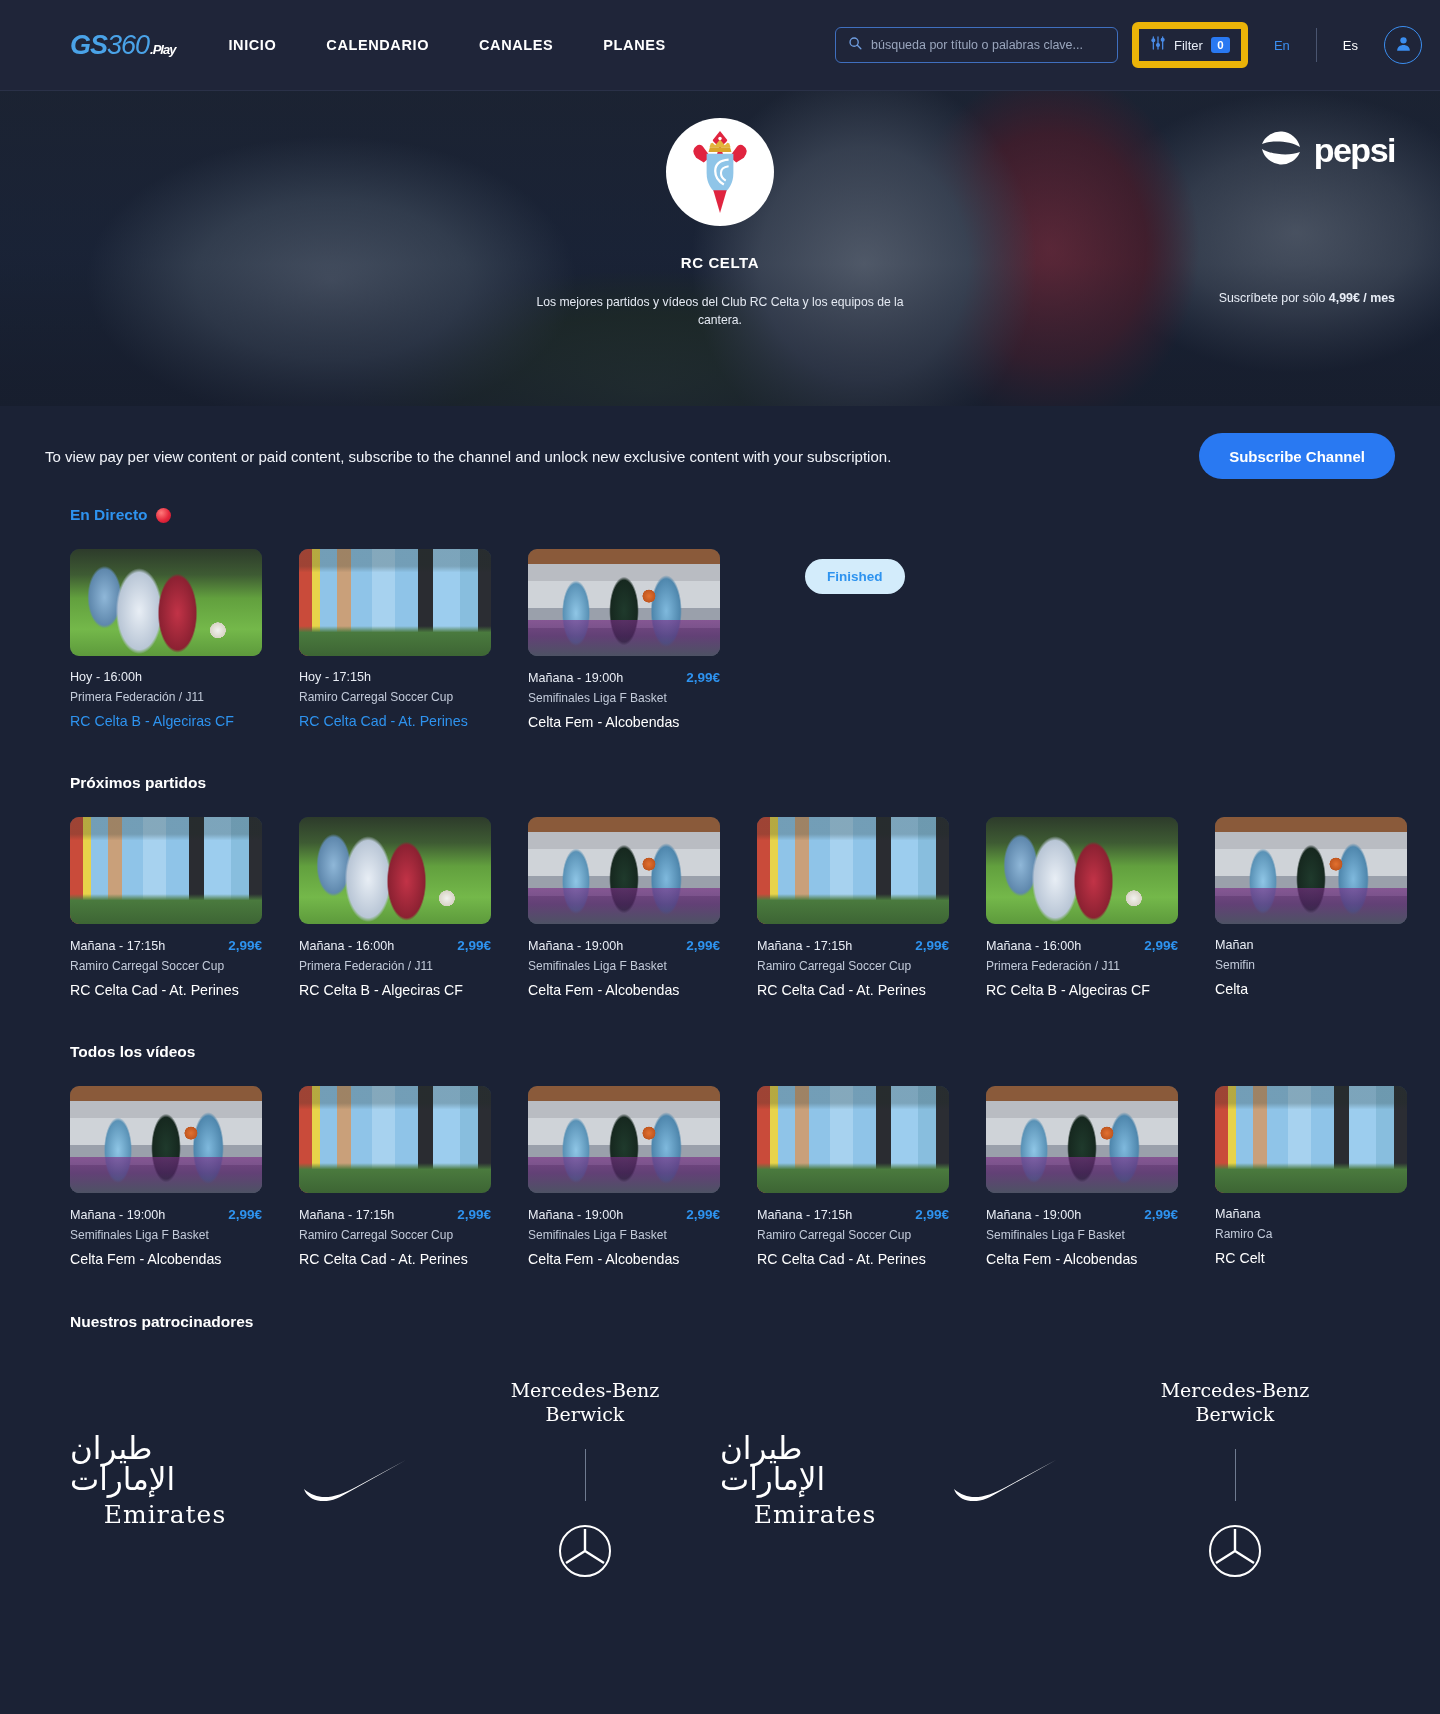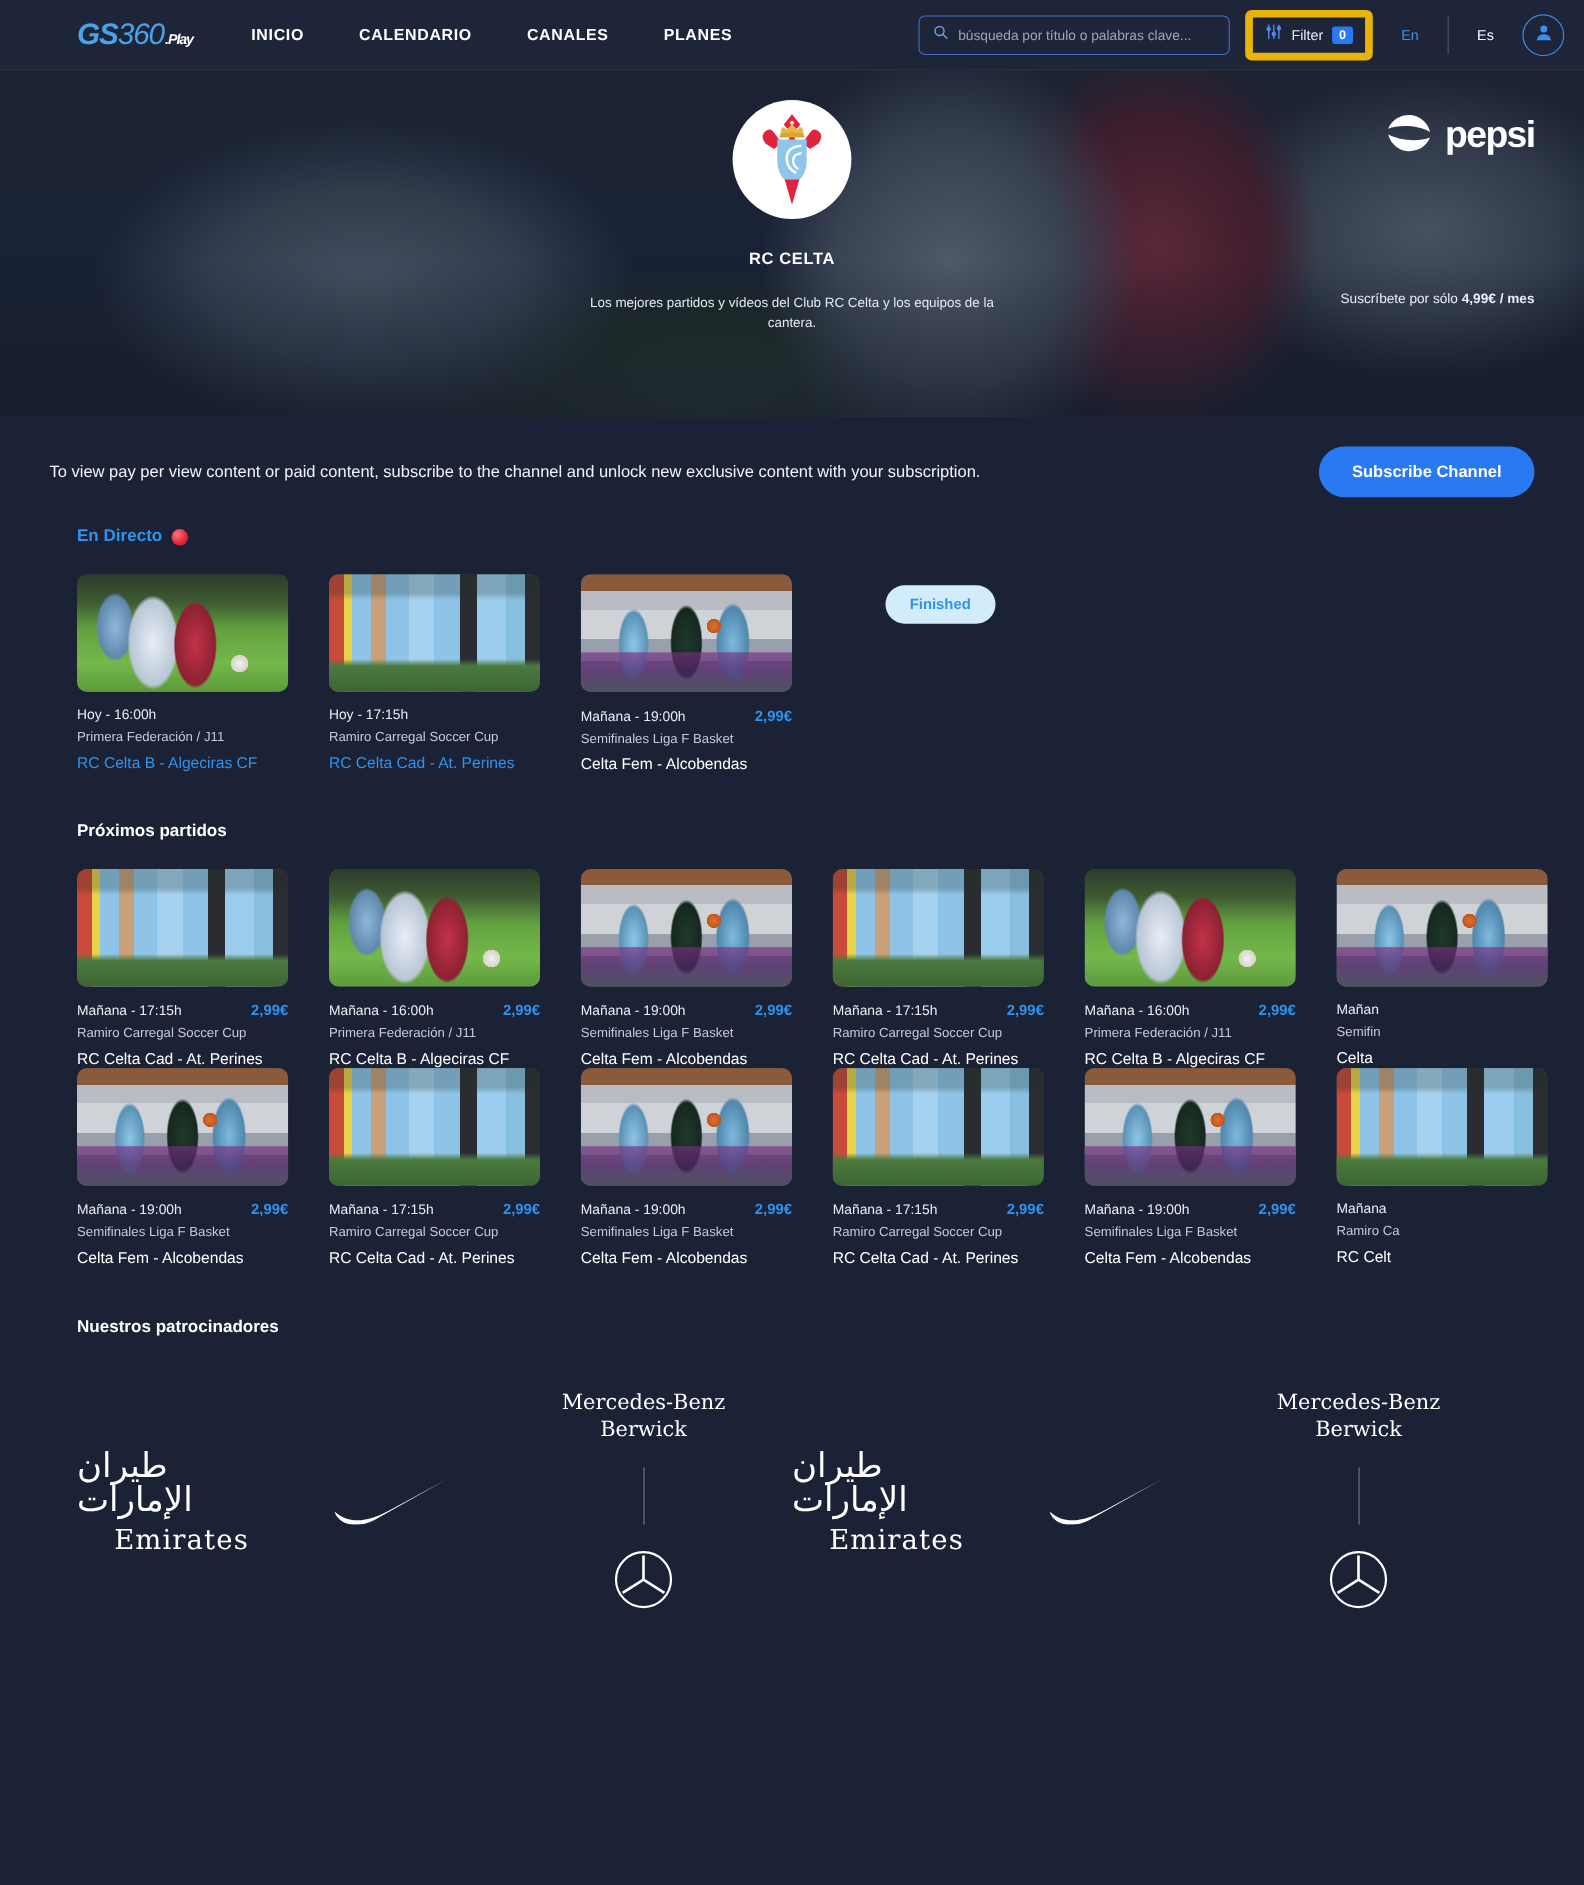--- a/index.html
+++ b/index.html
@@ -6,21 +6,21 @@
   html,body { background:#1b2235; }
   body {
     width:1440px; height:1714px;
     font-family:"Liberation Sans", sans-serif;
     color:#fff;
     overflow:hidden;
   }
 
   
   .header{
-    height:64px; background:#1f2539;
+    height:91px; background:#1f2539;
     display:flex; align-items:center;
     padding:0 18px 0 70px;
     border-bottom:1px solid #2a3148;
     position:relative; z-index:20;
   }
   .logo{ display:flex; align-items:baseline; font-weight:bold; letter-spacing:-1px;}
   .logo .gs{ color:#4aa3e8; font-size:27px; font-style:italic; font-weight:bold;}
   .logo .sixty{ color:#4aa3e8; font-size:27px; font-style:italic; font-weight:normal;}
   .logo .play{ color:#ffffff; font-size:13px; font-style:italic; font-weight:bold; margin-left:1px;}
 
@@ -404,20 +404,21 @@
           <div class="ph ph-basket"></div>
         </div>
         <div class="meta1">
           <span class="meta-time">Mañan</span>
         </div>
         <div class="meta-comp">Semifin</div>
         <div class="meta-title">Celta</div>
       </div>
     </div>
 
+  <div class="sec-title" style="margin-top:45px">Todos los vídeos</div>
   <div class="row" id="videos-row">
       <div class="card">
         <div class="thumb">
           <div class="ph ph-basket"></div>
         </div>
         <div class="meta1">
           <span class="meta-time">Mañana - 19:00h</span>
           <span class="price">2,99€</span>
         </div>
         <div class="meta-comp">Semifinales Liga F Basket</div>

